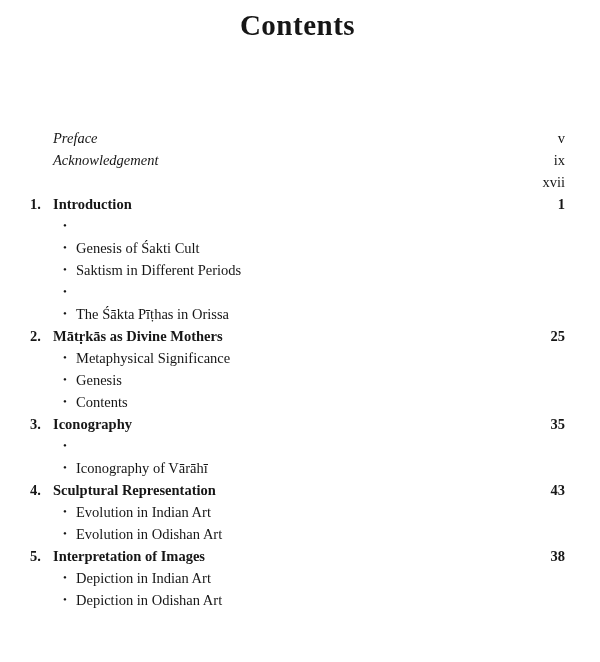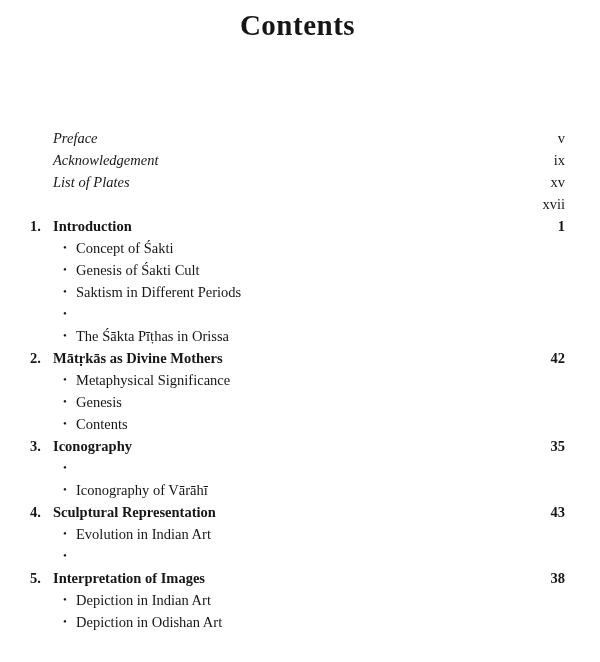--- a/index.html
+++ b/index.html
@@ -75,38 +75,32 @@
       <span class="label">Preface</span>
       <span class="grow"></span>
       <span class="pagenum">v</span>
     </div>
     <div class="row front">
       <span class="label">Acknowledgement</span>
       <span class="grow"></span>
       <span class="pagenum">ix</span>
     </div>
     <div class="row front">
-      <span class="label">List of Plates</span>
-      <span class="grow"></span>
-      <span class="pagenum">xv</span>
-    </div>
-    <div class="row front">
       <span class="grow"></span>
       <span class="pagenum">xvii</span>
     </div>
 
     <div class="row chapter">
       <span class="chnum">1.</span>
       <span class="chtitle">Introduction</span>
       <span class="grow"></span>
       <span class="pagenum">1</span>
     </div>
     <div class="row sub">
       <span class="bullet">•</span>
-      <span>Concept of Śakti</span>
     </div>
     <div class="row sub">
       <span class="bullet">•</span>
       <span>Genesis of Śakti Cult</span>
     </div>
     <div class="row sub">
       <span class="bullet">•</span>
       <span>Saktism in Different Periods</span>
     </div>
     <div class="row sub">
@@ -114,21 +108,21 @@
     </div>
     <div class="row sub">
       <span class="bullet">•</span>
       <span>The Śākta Pīṭhas in Orissa</span>
     </div>
 
     <div class="row chapter">
       <span class="chnum">2.</span>
       <span class="chtitle">Mātṛkās as Divine Mothers</span>
       <span class="grow"></span>
-      <span class="pagenum">42</span>
+      <span class="pagenum">25</span>
     </div>
     <div class="row sub">
       <span class="bullet">•</span>
       <span>Metaphysical Significance</span>
     </div>
     <div class="row sub">
       <span class="bullet">•</span>
       <span>Genesis</span>
     </div>
     <div class="row sub">
@@ -155,20 +149,21 @@
       <span class="chtitle">Sculptural Representation</span>
       <span class="grow"></span>
       <span class="pagenum">43</span>
     </div>
     <div class="row sub">
       <span class="bullet">•</span>
       <span>Evolution in Indian Art</span>
     </div>
     <div class="row sub">
       <span class="bullet">•</span>
+      <span>Evolution in Odishan Art</span>
     </div>
 
     <div class="row chapter">
       <span class="chnum">5.</span>
       <span class="chtitle">Interpretation of Images</span>
       <span class="grow"></span>
       <span class="pagenum">38</span>
     </div>
     <div class="row sub">
       <span class="bullet">•</span>

